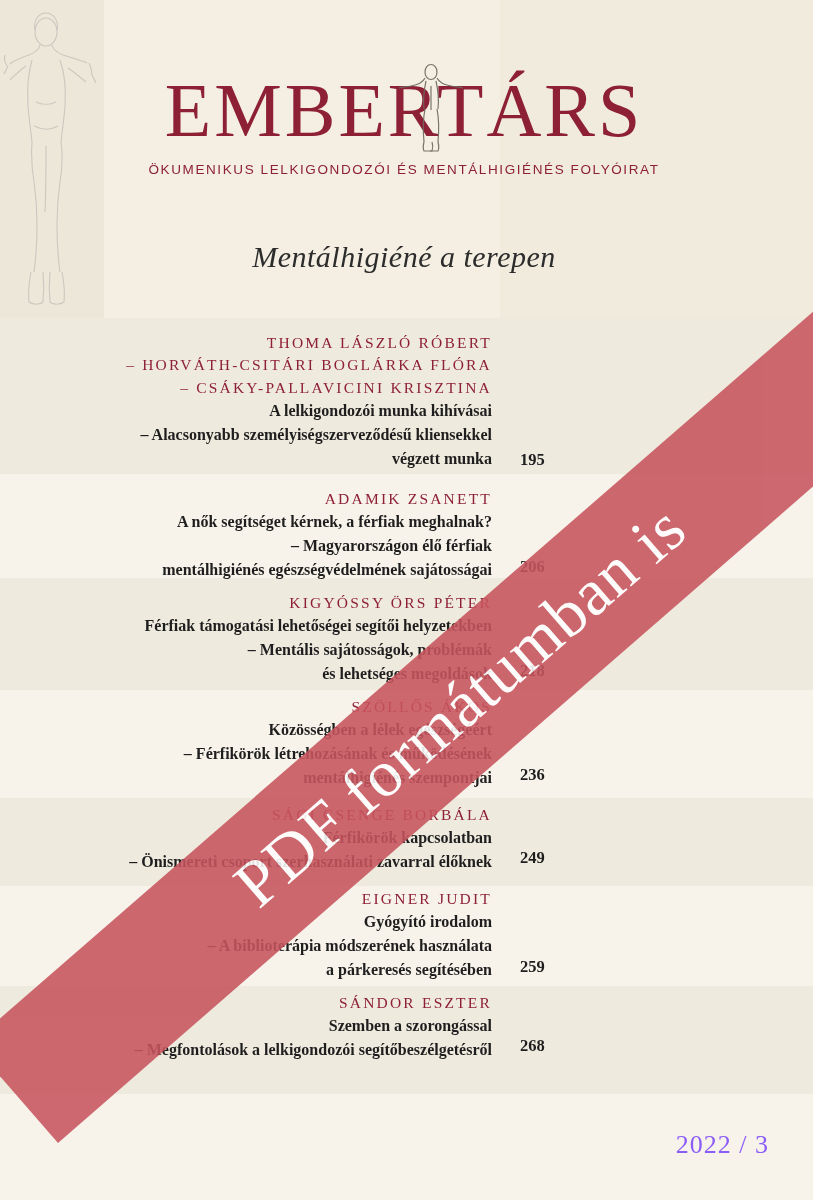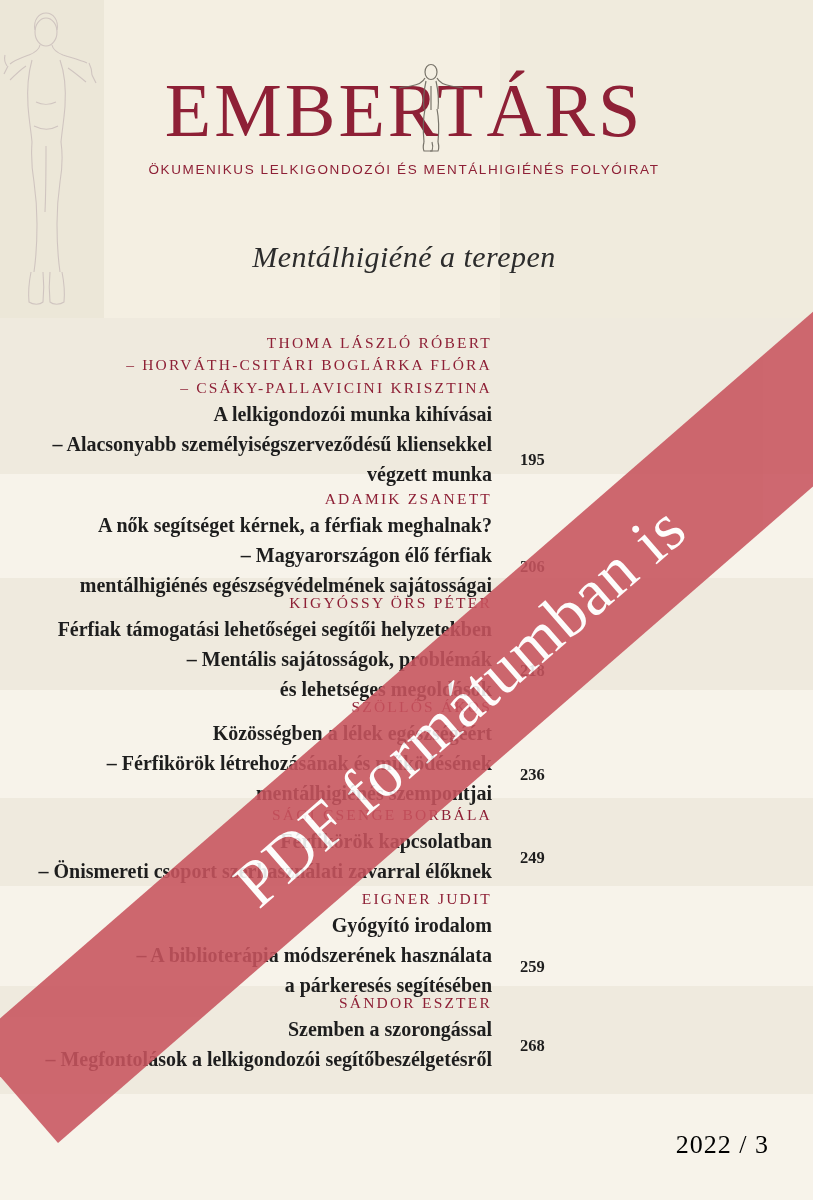--- a/index.html
+++ b/index.html
@@ -130,39 +130,39 @@
     font-family: "Liberation Serif", serif;
     font-size: 15.5px;
     letter-spacing: 2.2px;
     color: #8e2036;
     line-height: 1.45;
     text-transform: uppercase;
   }
   .titleline {
     font-family: "Liberation Serif", serif;
     font-weight: bold;
-    font-size: 20px;
+    font-size: 16px;
     color: #1e1e1e;
     line-height: 1.5;
   }
   .page-num {
     position: absolute;
     left: 520px;
     font-family: "Liberation Serif", serif;
     font-weight: bold;
     font-size: 16.5px;
     color: #1e1e1e;
   }
   .issue-number {
     position: absolute;
     right: 44px;
     bottom: 40px;
     font-family: "Liberation Serif", serif;
     font-size: 26px;
-    color: #000000;
+    color: #8b5cf6;
     letter-spacing: 1px;
   }
   
   .banner {
     position: absolute;
     left: -130px;
     top: 640px;
     width: 1180px;
     height: 132px;
     background: #c8545e;

